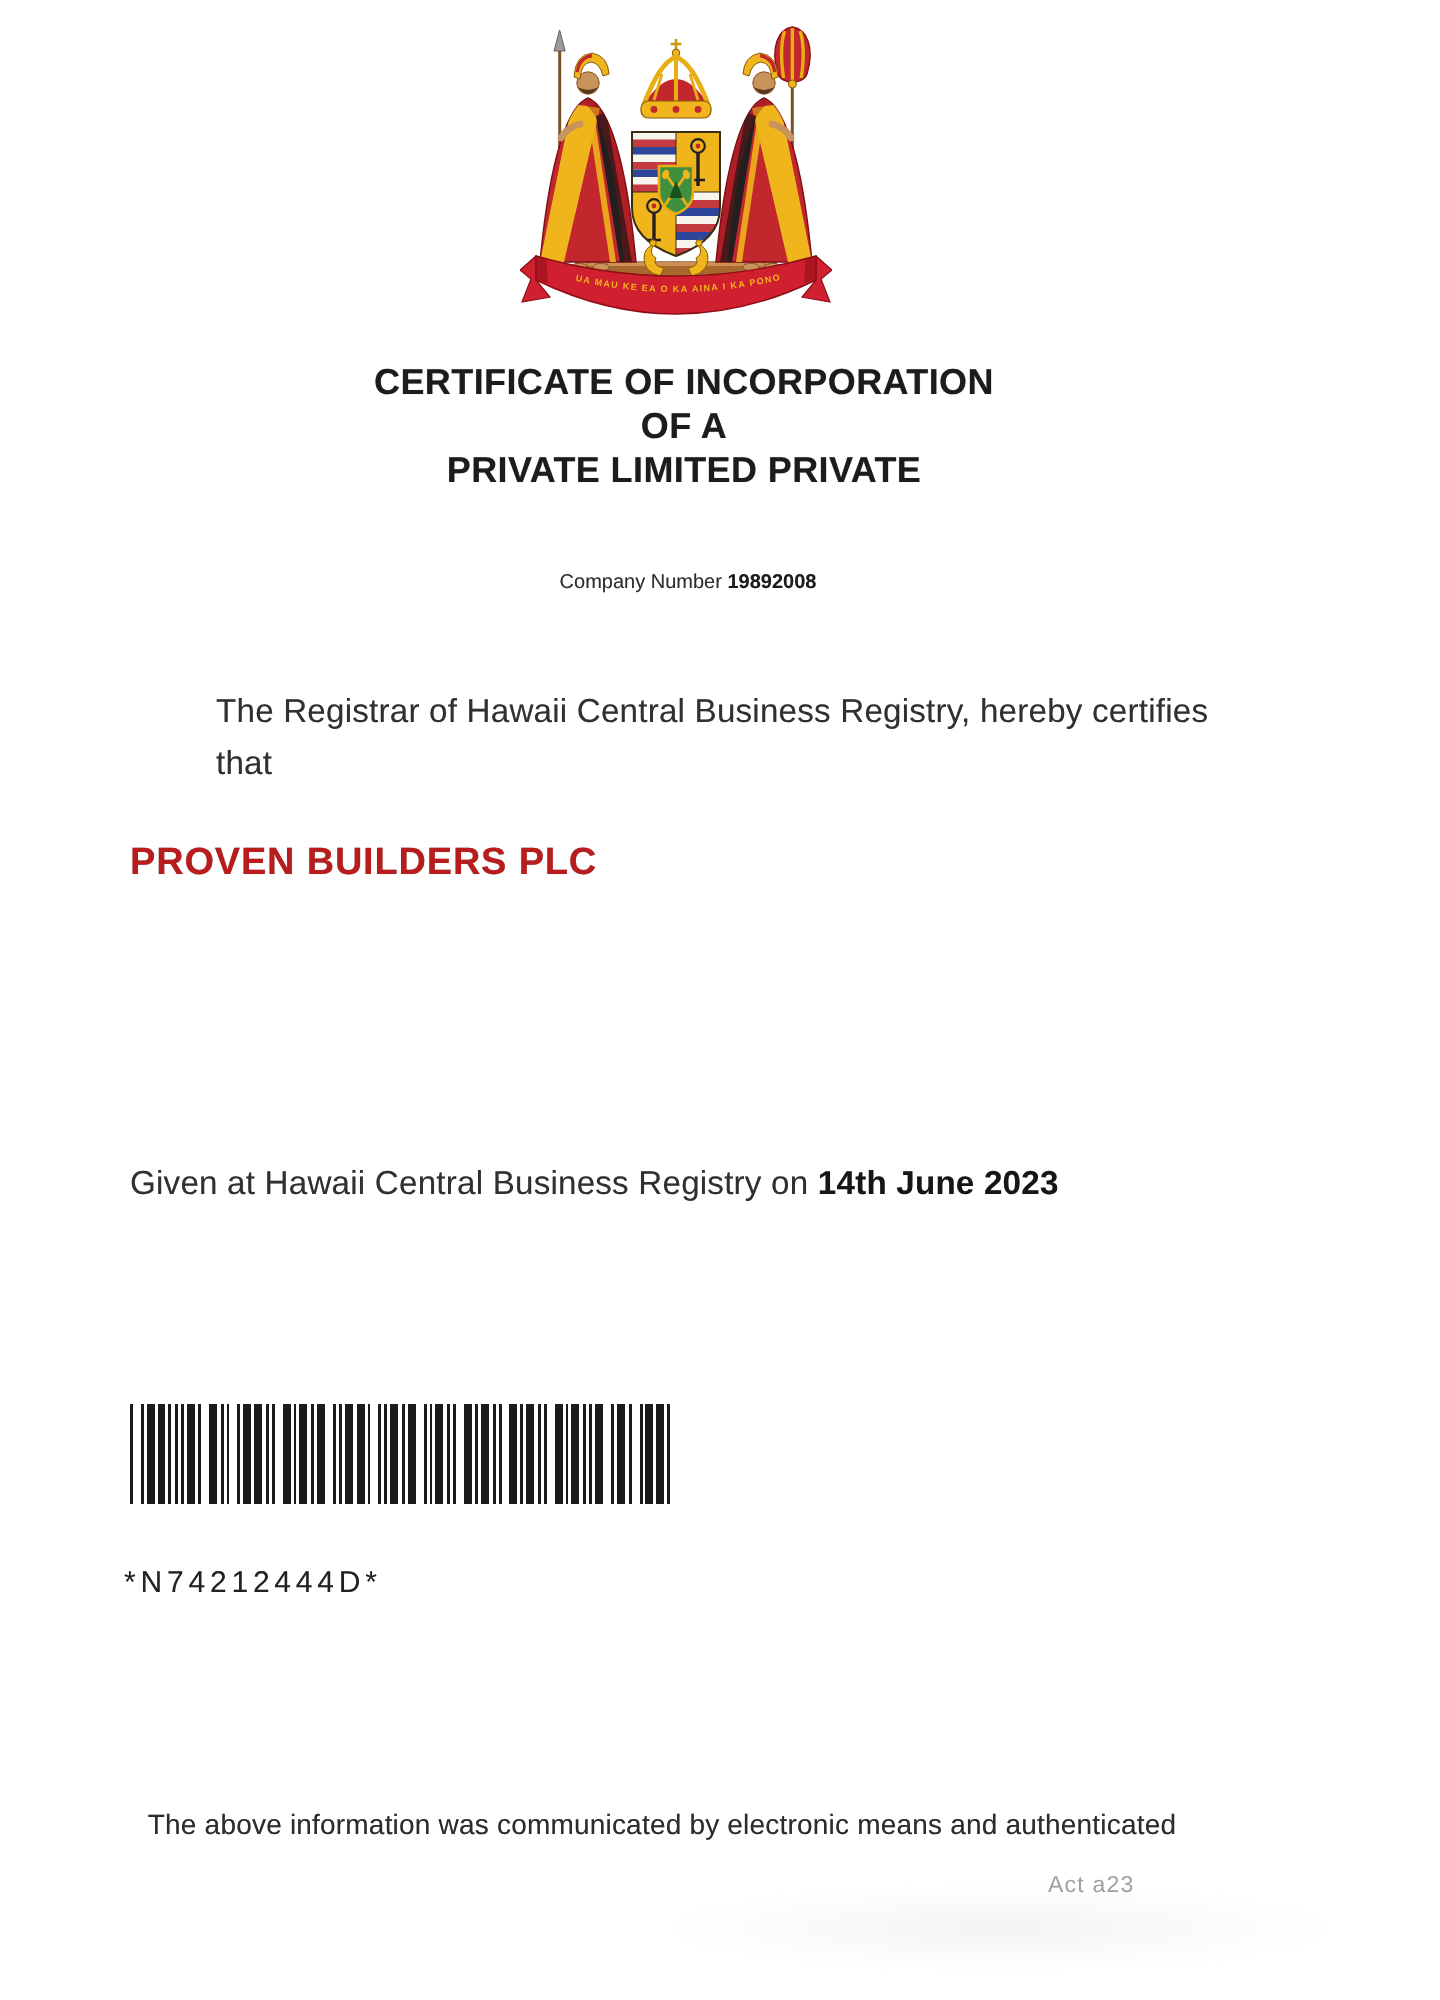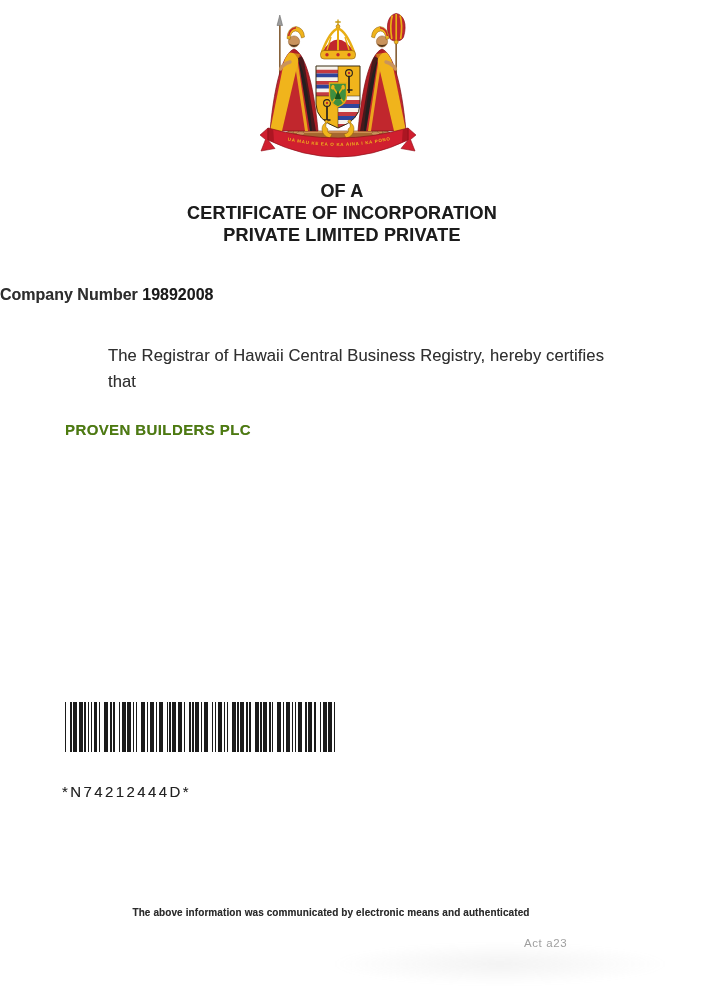--- a/index.html
+++ b/index.html
@@ -15,45 +15,45 @@
   .f-flagred{fill:var(--c-flagred);} .f-green{fill:var(--c-green);}
   .f-brown{fill:var(--c-brown);} .f-ribbon{fill:var(--c-ribbon);}
   .motto-text{fill:var(--c-gold);letter-spacing:.7px;font-weight:bold;font-family:"Liberation Sans",sans-serif;}
   
   .title{
     position:absolute;left:0;top:180px;width:684px;text-align:center;
     font-size:18px;line-height:22px;font-weight:bold;color:#1c1c1c;letter-spacing:.2px;
     text-shadow:0 0 .4px rgba(0,0,0,.4);
   }
   .cnum{
-    position:absolute;left:0;top:286px;width:688px;
-    font-size:16px;color:#2e2e2e;text-shadow:0 0 .3px rgba(0,0,0,.3);font-weight:bold;
+    position:absolute;left:0;top:286px;width:688px;text-align:center;
+    font-size:10px;color:#2e2e2e;text-shadow:0 0 .3px rgba(0,0,0,.3);
   }
   .cnum b{color:#1b1b1b;}
   .body-text{
     position:absolute;left:65px;color:#303030;font-size:16.6px;line-height:26px;
     letter-spacing:.1px;text-shadow:0 0 .3px rgba(0,0,0,.3);
   }
   .body-text .bl{white-space:nowrap;}
   .para1{top:343px;margin-left:43px;}
   .company-name{
-    position:absolute;left:65px;top:421px;font-size:15px;font-weight:bold;
-    color:#4d7c0f;letter-spacing:.4px;text-shadow:0 0 .4px rgba(0,0,0,.4);
+    position:absolute;left:65px;top:421px;font-size:19px;font-weight:bold;
+    color:#b91c1c;letter-spacing:.4px;text-shadow:0 0 .4px rgba(0,0,0,.4);
   }
   .para2{top:482px;}
   .given{top:579px;}
   .given b{color:#161616;}
   .barcode{position:absolute;left:65px;top:702px;width:270px;height:50px;fill:#1b1b1b;shape-rendering:crispEdges;}
   .bclabel{
     position:absolute;left:62px;top:759px;font-size:15px;letter-spacing:2.4px;
     color:#222;text-shadow:0 0 .3px rgba(0,0,0,.3);margin-top:24px;
   }
   .footer{
     position:absolute;left:0;top:905px;width:662px;text-align:center;
-    font-size:10px;line-height:15.5px;font-weight:bold;color:#2c2c2c;
+    font-size:14px;line-height:15.5px;font-weight:normal;color:#2c2c2c;
     letter-spacing:.1px;text-shadow:0 0 .3px rgba(0,0,0,.35);
   }
   .faint{
     position:absolute;left:524px;top:937px;font-size:11.5px;color:#8f8f8f;
     letter-spacing:.6px;opacity:.85;filter:blur(.3px);
   }
   .smudge{
     position:absolute;left:330px;top:943px;width:340px;height:42px;pointer-events:none;
     background:radial-gradient(ellipse at center, rgba(165,165,165,.13), rgba(255,255,255,0) 70%);
     filter:blur(2px);
@@ -179,38 +179,42 @@
       <path d="M8,116 Q78,136 148,116 L148,128 Q78,162 8,128 Z" class="f-ribbon" stroke="#8e0e18" stroke-width=".7"></path>
       <path d="M8,116 L8,128 L14,129.8 L13.2,117.8 Z" fill="#8e0e18" opacity=".55"></path>
       <path d="M148,116 L148,128 L142,129.8 L142.8,117.8 Z" fill="#8e0e18" opacity=".55"></path>
       <text font-size="4.5" class="motto-text">
         <textPath href="#mottoPath" startOffset="14">UA MAU KE EA O KA AINA I KA PONO</textPath>
       </text>
     </g>
   </svg>
 
   <div class="title">
+    <div>CERTIFICATE OF INCORPORATION</div>
     <div>OF A</div>
-    <div>CERTIFICATE OF INCORPORATION</div>
     <div>PRIVATE LIMITED PRIVATE</div>
   </div>
 
   <div class="cnum">
     <span>Company Number</span>
     <b>19892008</b>
   </div>
 
   <div class="body-text para1">
     <div class="bl">The Registrar of Hawaii Central Business Registry, hereby certifies</div>
     <div class="bl">that</div>
   </div>
 
   <div class="company-name">PROVEN BUILDERS PLC</div>
 
 
+  <div class="body-text given">
+    <span>Given at Hawaii Central Business Registry on</span>
+    <b>14th June 2023</b>
+  </div>
 
   <svg id="barcode-svg" class="barcode" viewBox="0 0 270 50" preserveAspectRatio="none" xmlns="http://www.w3.org/2000/svg" aria-label="*N74212444D*">
       <rect x="0.00" y="0" width="1.46" height="50"></rect>
       <rect x="5.41" y="0" width="1.46" height="50"></rect>
       <rect x="8.34" y="0" width="3.95" height="50"></rect>
       <rect x="13.75" y="0" width="3.95" height="50"></rect>
       <rect x="19.16" y="0" width="1.46" height="50"></rect>
       <rect x="22.67" y="0" width="1.46" height="50"></rect>
       <rect x="25.60" y="0" width="1.46" height="50"></rect>
       <rect x="28.52" y="0" width="3.95" height="50"></rect>

